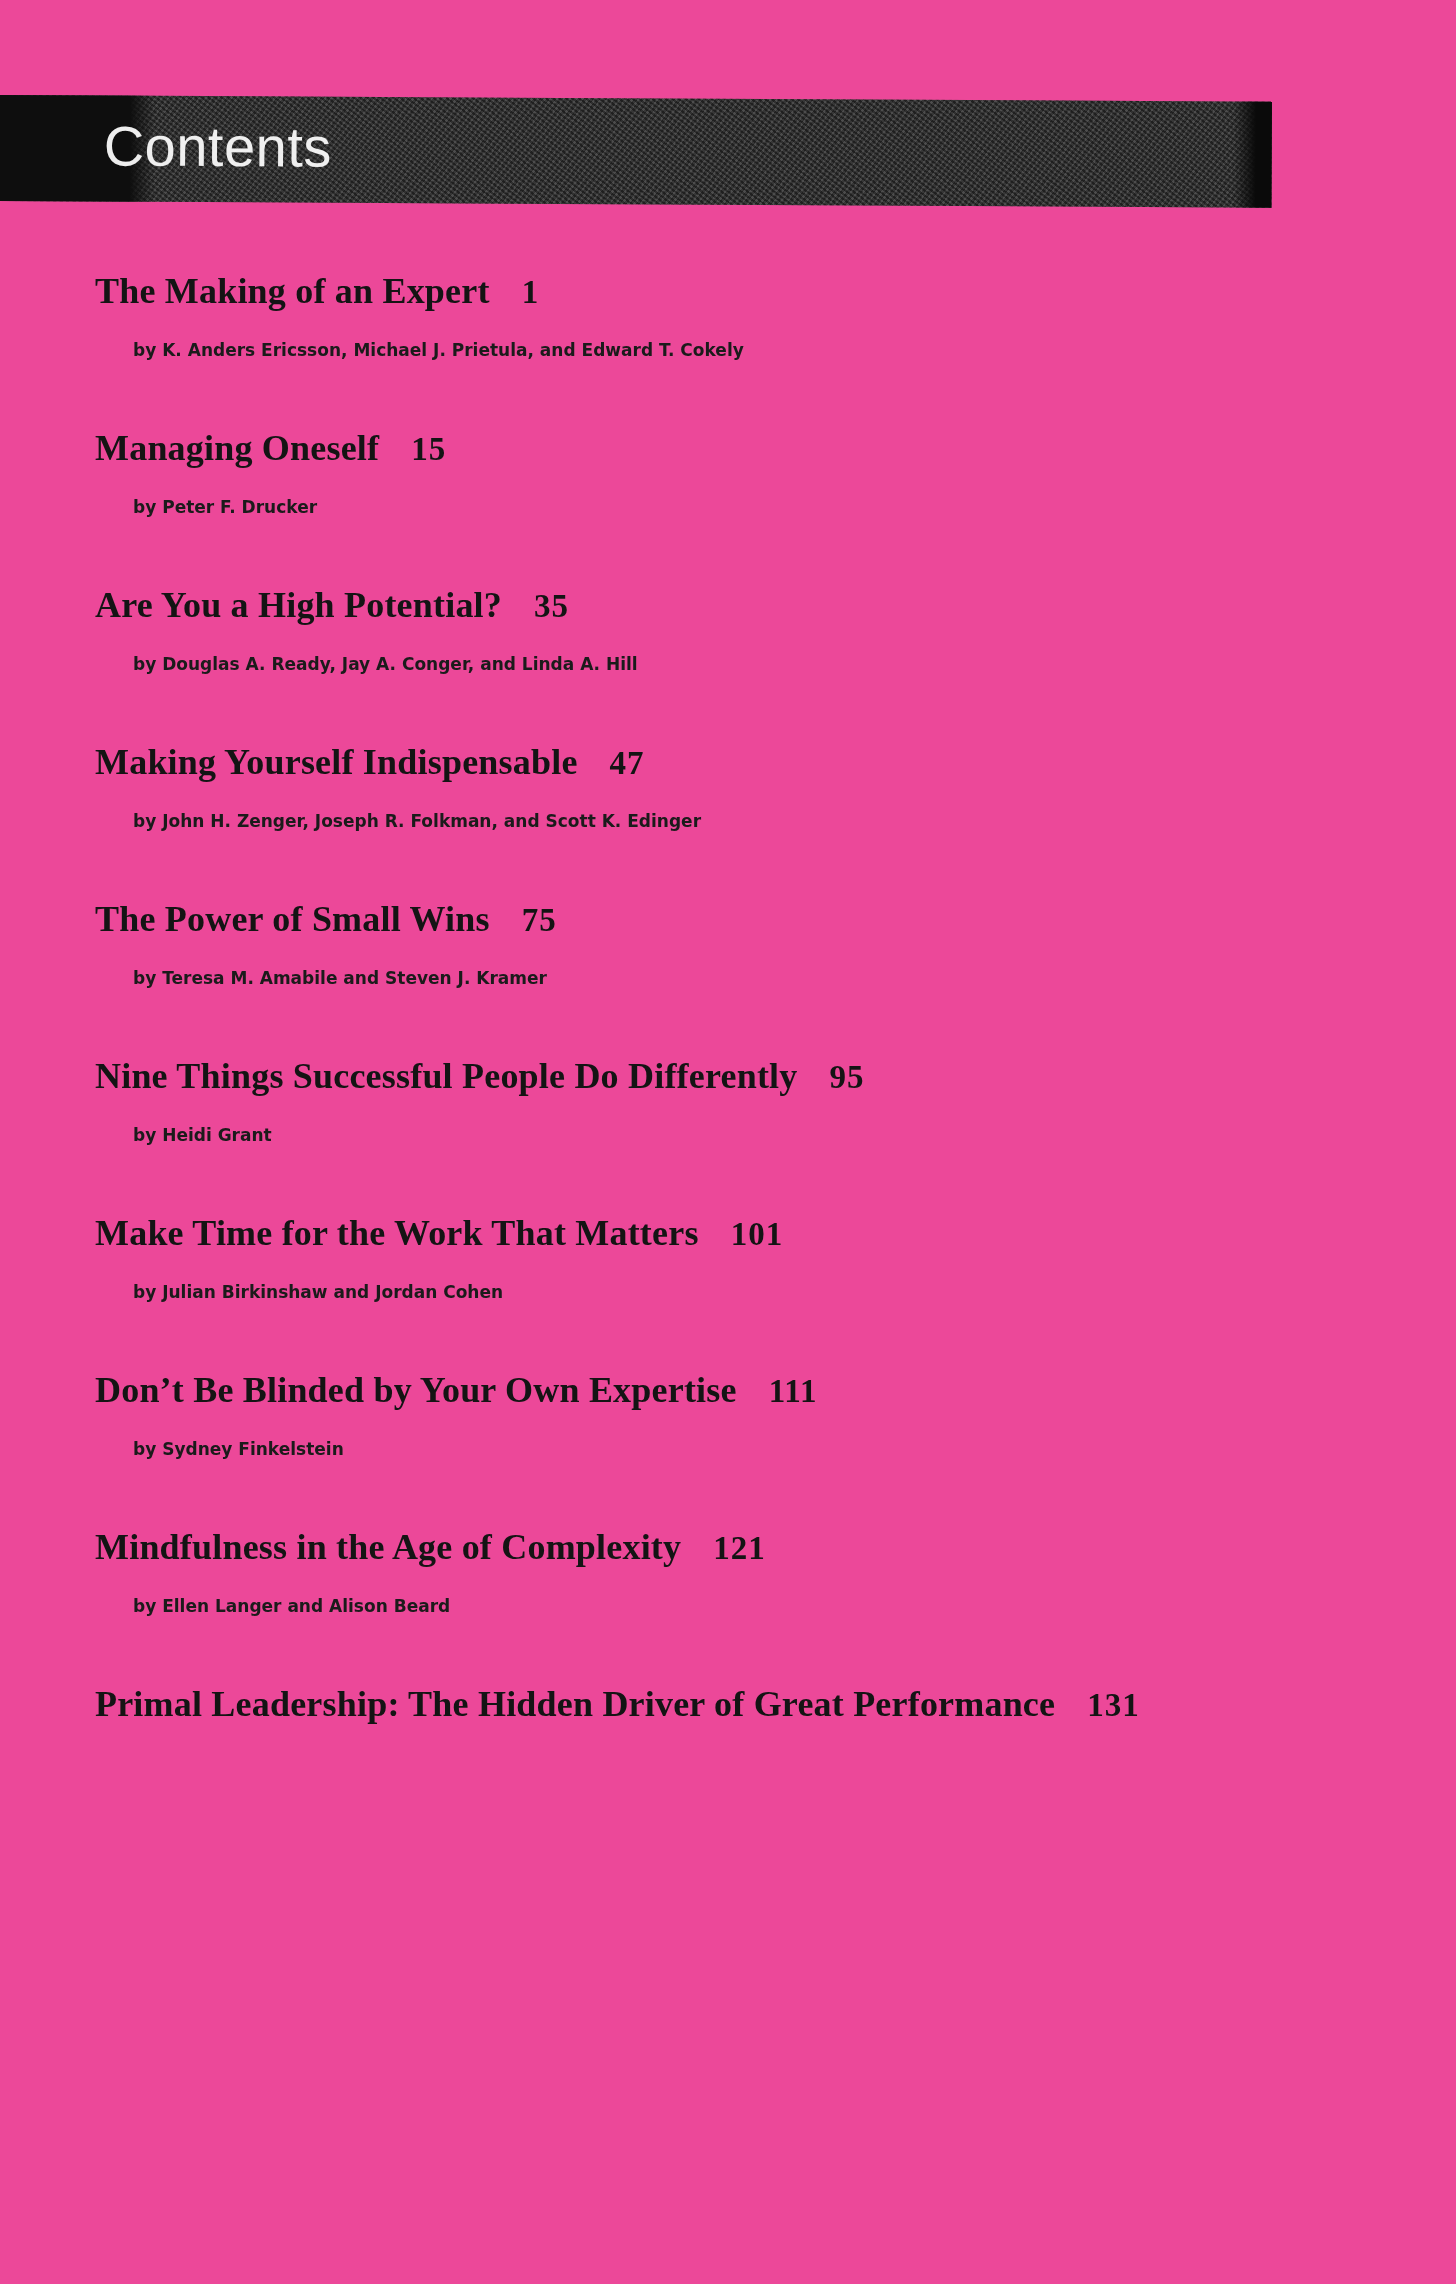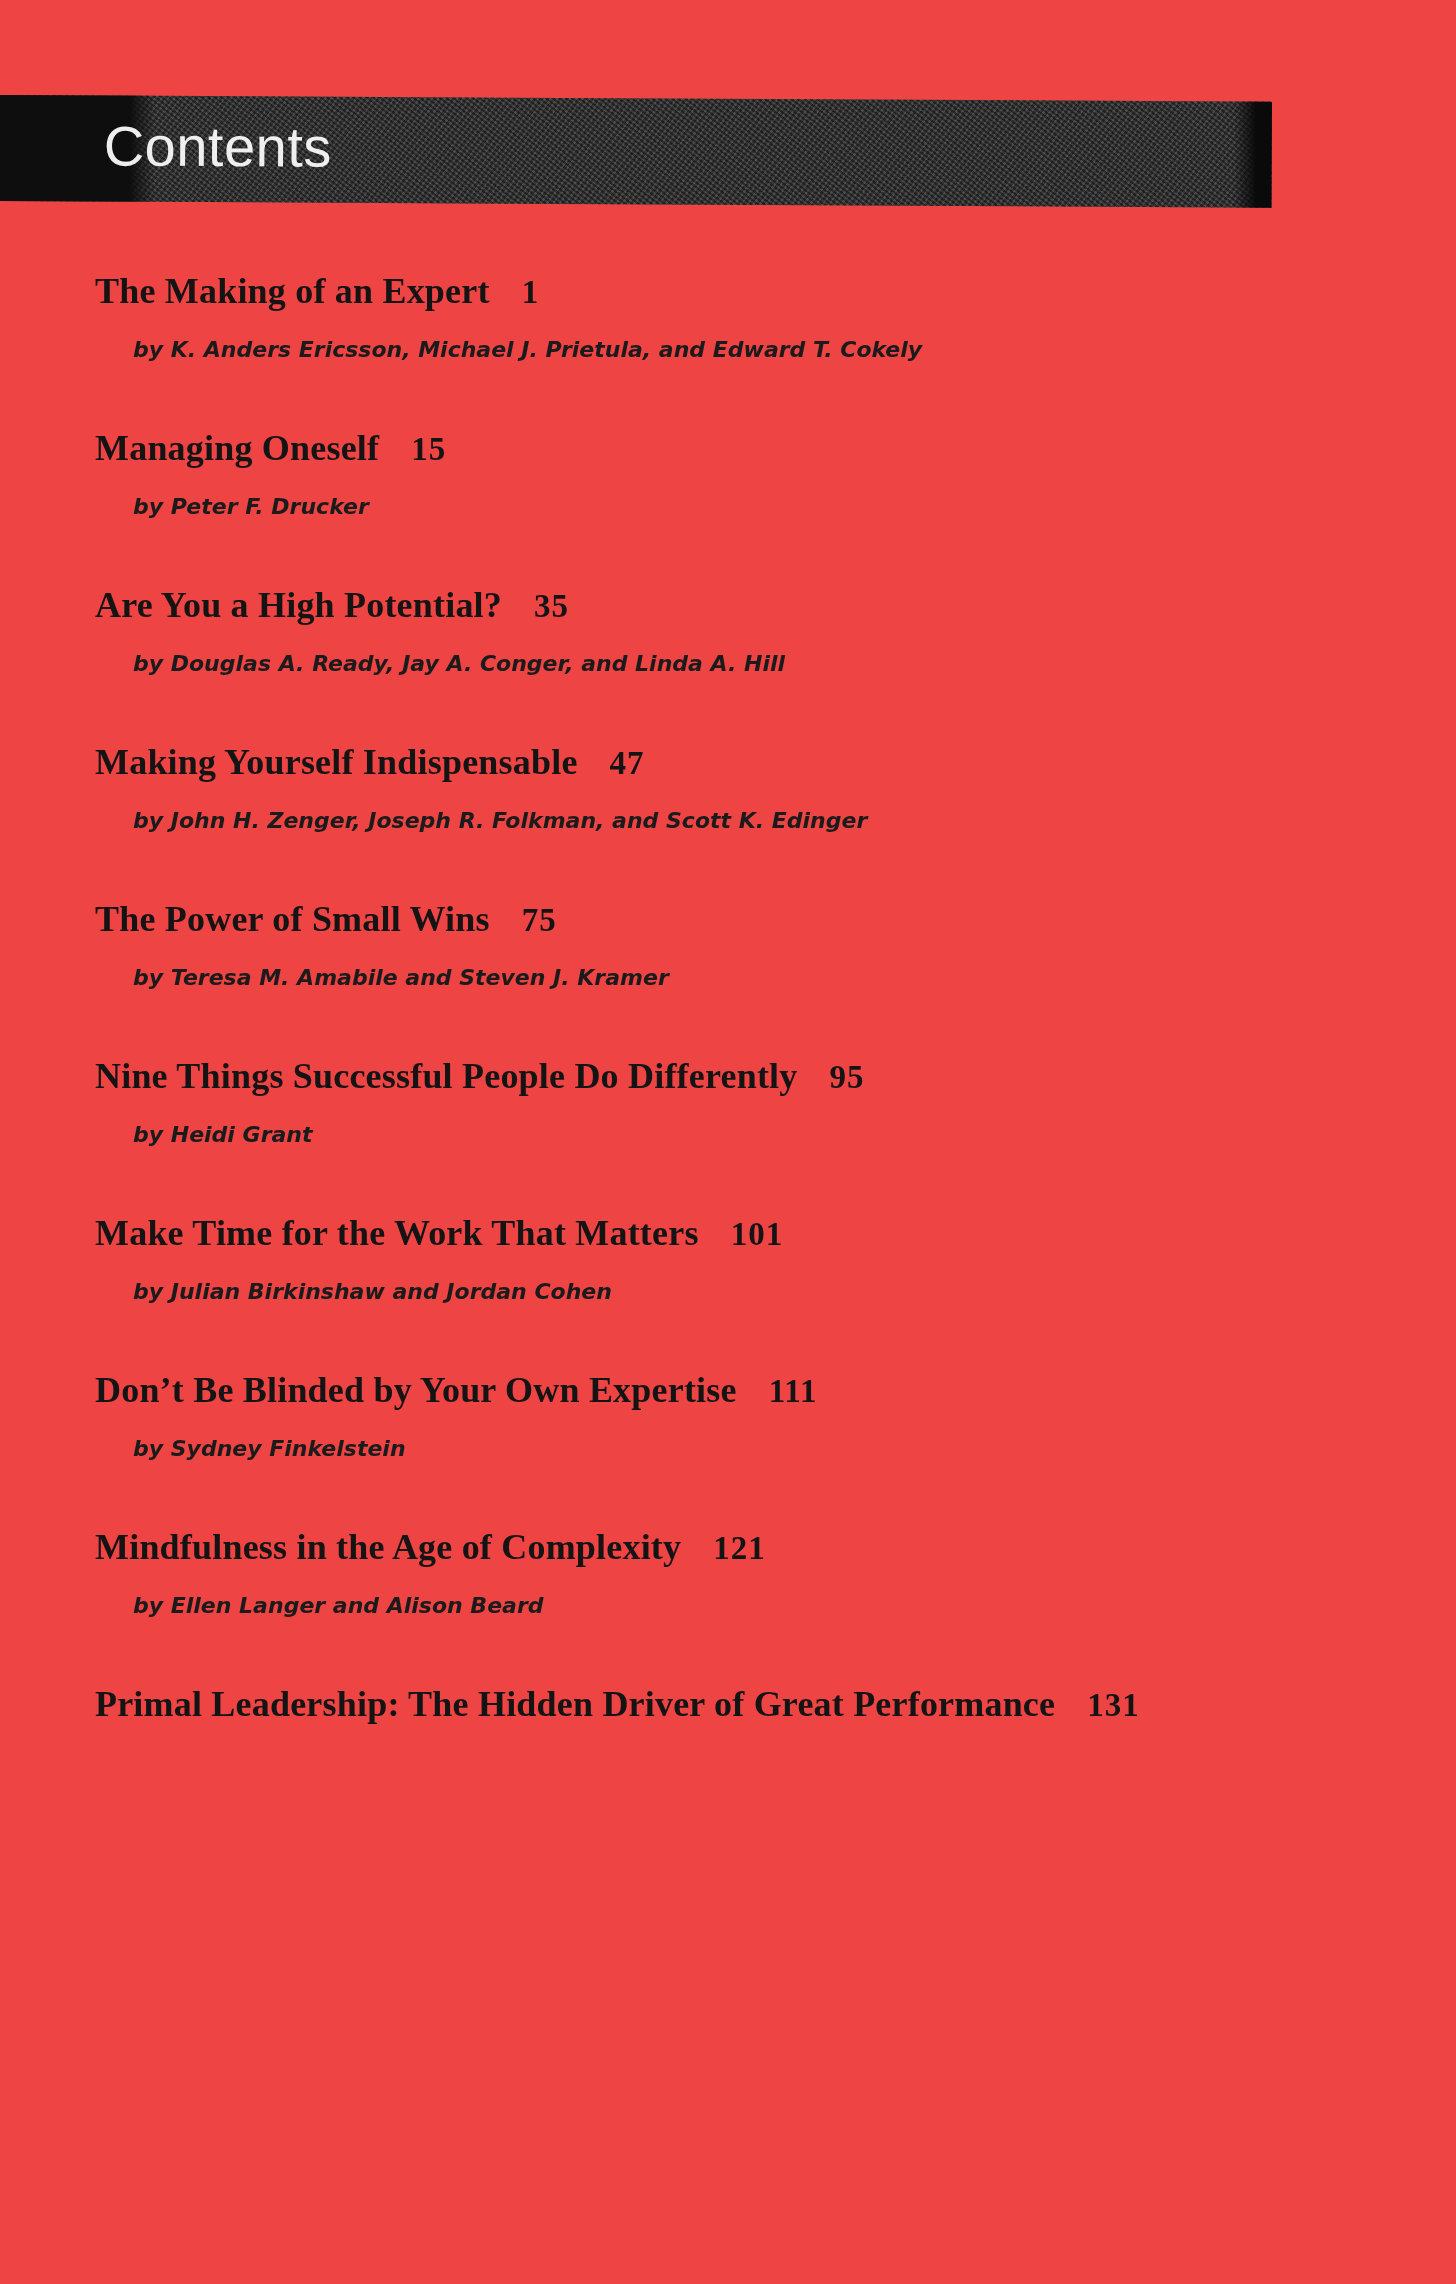--- a/index.html
+++ b/index.html
@@ -4,21 +4,21 @@
 <style>
   html, body {
     margin: 0;
     padding: 0;
     background: #e8e8e8;
   }
   .page {
     position: relative;
     width: 1456px;
     height: 2284px;
-    background: #ef4444;
+    background: #ec4899;
     overflow: hidden;
     font-family: "Liberation Serif", serif;
     color: #161616;
   }
   
   .contents-bar {
     position: absolute;
     top: 95px;
     left: 0;
     width: 1272px;
@@ -68,23 +68,22 @@
   .pageno {
     display: inline-block;
     margin-left: 32px;
     font-size: 33px;
     font-weight: 700;
     letter-spacing: 1px;
   }
   .byline {
     margin: 10px 0 0 38px;
     font-family: "DejaVu Sans", sans-serif;
-    font-style: italic;
     font-weight: 600;
-    font-size: 22px;
+    font-size: 17px;
     line-height: 50px;
     color: #1b1b1b;
   }
   .byline-line {
     white-space: nowrap;
   }
 </style>
 </head>
 <body>
 

